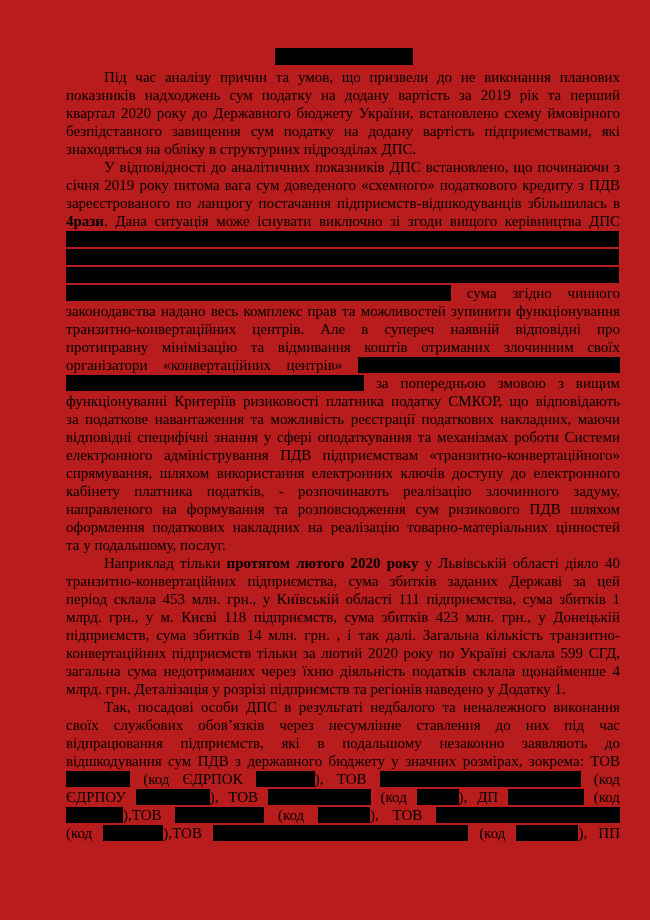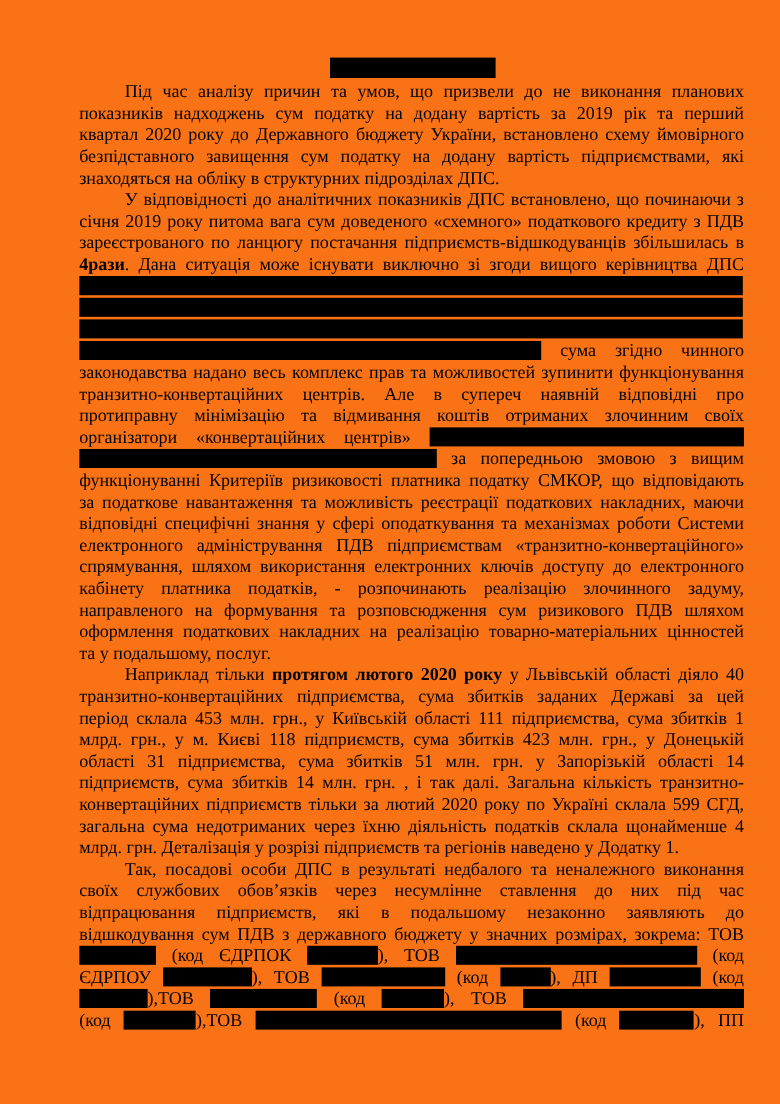--- a/index.html
+++ b/index.html
@@ -1,21 +1,21 @@
 <!DOCTYPE html>
 <html><head>
 <meta charset="utf-8">
 <style>
   html,body{margin:0;padding:0;}
   body{
     width:650px;height:920px;background:#ffffff;position:relative;
     font-family:"Liberation Serif","DejaVu Serif",serif;color:#000;
     -webkit-font-smoothing:antialiased;
   }
-  .page{position:absolute;inset:0;background:#f97316;overflow:hidden;padding-left:24px;}
+  .page{position:absolute;inset:0;background:#b91c1c;overflow:hidden;padding-left:24px;}
   .topbar{position:absolute;background:#000;}
   .content{
     position:absolute;left:66px;top:68px;width:554px;
     font-size:15px;line-height:18px;text-rendering:optimizeLegibility;
   }
   .paragraph{margin:0;padding:0;}
   .line{
     height:18px;overflow:hidden;
     text-align:justify;text-align-last:justify;
     white-space:normal;
@@ -60,21 +60,20 @@
         <div class="line"><span>кабінету платника податків, - розпочинають реалізацію злочинного задуму,</span></div>
         <div class="line"><span>направленого на формування та розповсюдження сум ризикового ПДВ шляхом</span></div>
         <div class="line"><span>оформлення податкових накладних на реалізацію товарно-матеріальних цінностей</span></div>
         <div class="line last"><span>та у подальшому, послуг.</span></div>
       </div>
       <div class="paragraph">
         <div class="line indent"><span>Наприклад тільки</span> <b>протягом лютого 2020 року</b> <span>у Львівській області діяло 40</span></div>
         <div class="line"><span>транзитно-конвертаційних підприємства, сума збитків заданих Державі за цей</span></div>
         <div class="line"><span>період склала 453 млн. грн., у Київській області 111 підприємства, сума збитків 1</span></div>
         <div class="line"><span>млрд. грн., у м. Києві 118 підприємств, сума збитків 423 млн. грн., у Донецькій</span></div>
-        <div class="line"><span>області 31 підприємства, сума збитків 51 млн. грн. у Запорізькій області 14</span></div>
         <div class="line"><span>підприємств, сума збитків 14 млн. грн. , і так далі. Загальна кількість транзитно-</span></div>
         <div class="line"><span>конвертаційних підприємств тільки за лютий 2020 року по Україні склала 599 СГД,</span></div>
         <div class="line"><span>загальна сума недотриманих через їхню діяльність податків склала щонайменше 4</span></div>
         <div class="line last"><span>млрд. грн. Деталізація у розрізі підприємств та регіонів наведено у Додатку 1.</span></div>
       </div>
       <div class="paragraph">
         <div class="line indent"><span>Так, посадові особи ДПС в результаті недбалого та неналежного виконання</span></div>
         <div class="line"><span>своїх службових обов’язків через несумлінне ставлення до них під час</span></div>
         <div class="line"><span>відпрацювання підприємств, які в подальшому незаконно заявляють до</span></div>
         <div class="line"><span>відшкодування сум ПДВ з державного бюджету у значних розмірах, зокрема: ТОВ</span></div>

